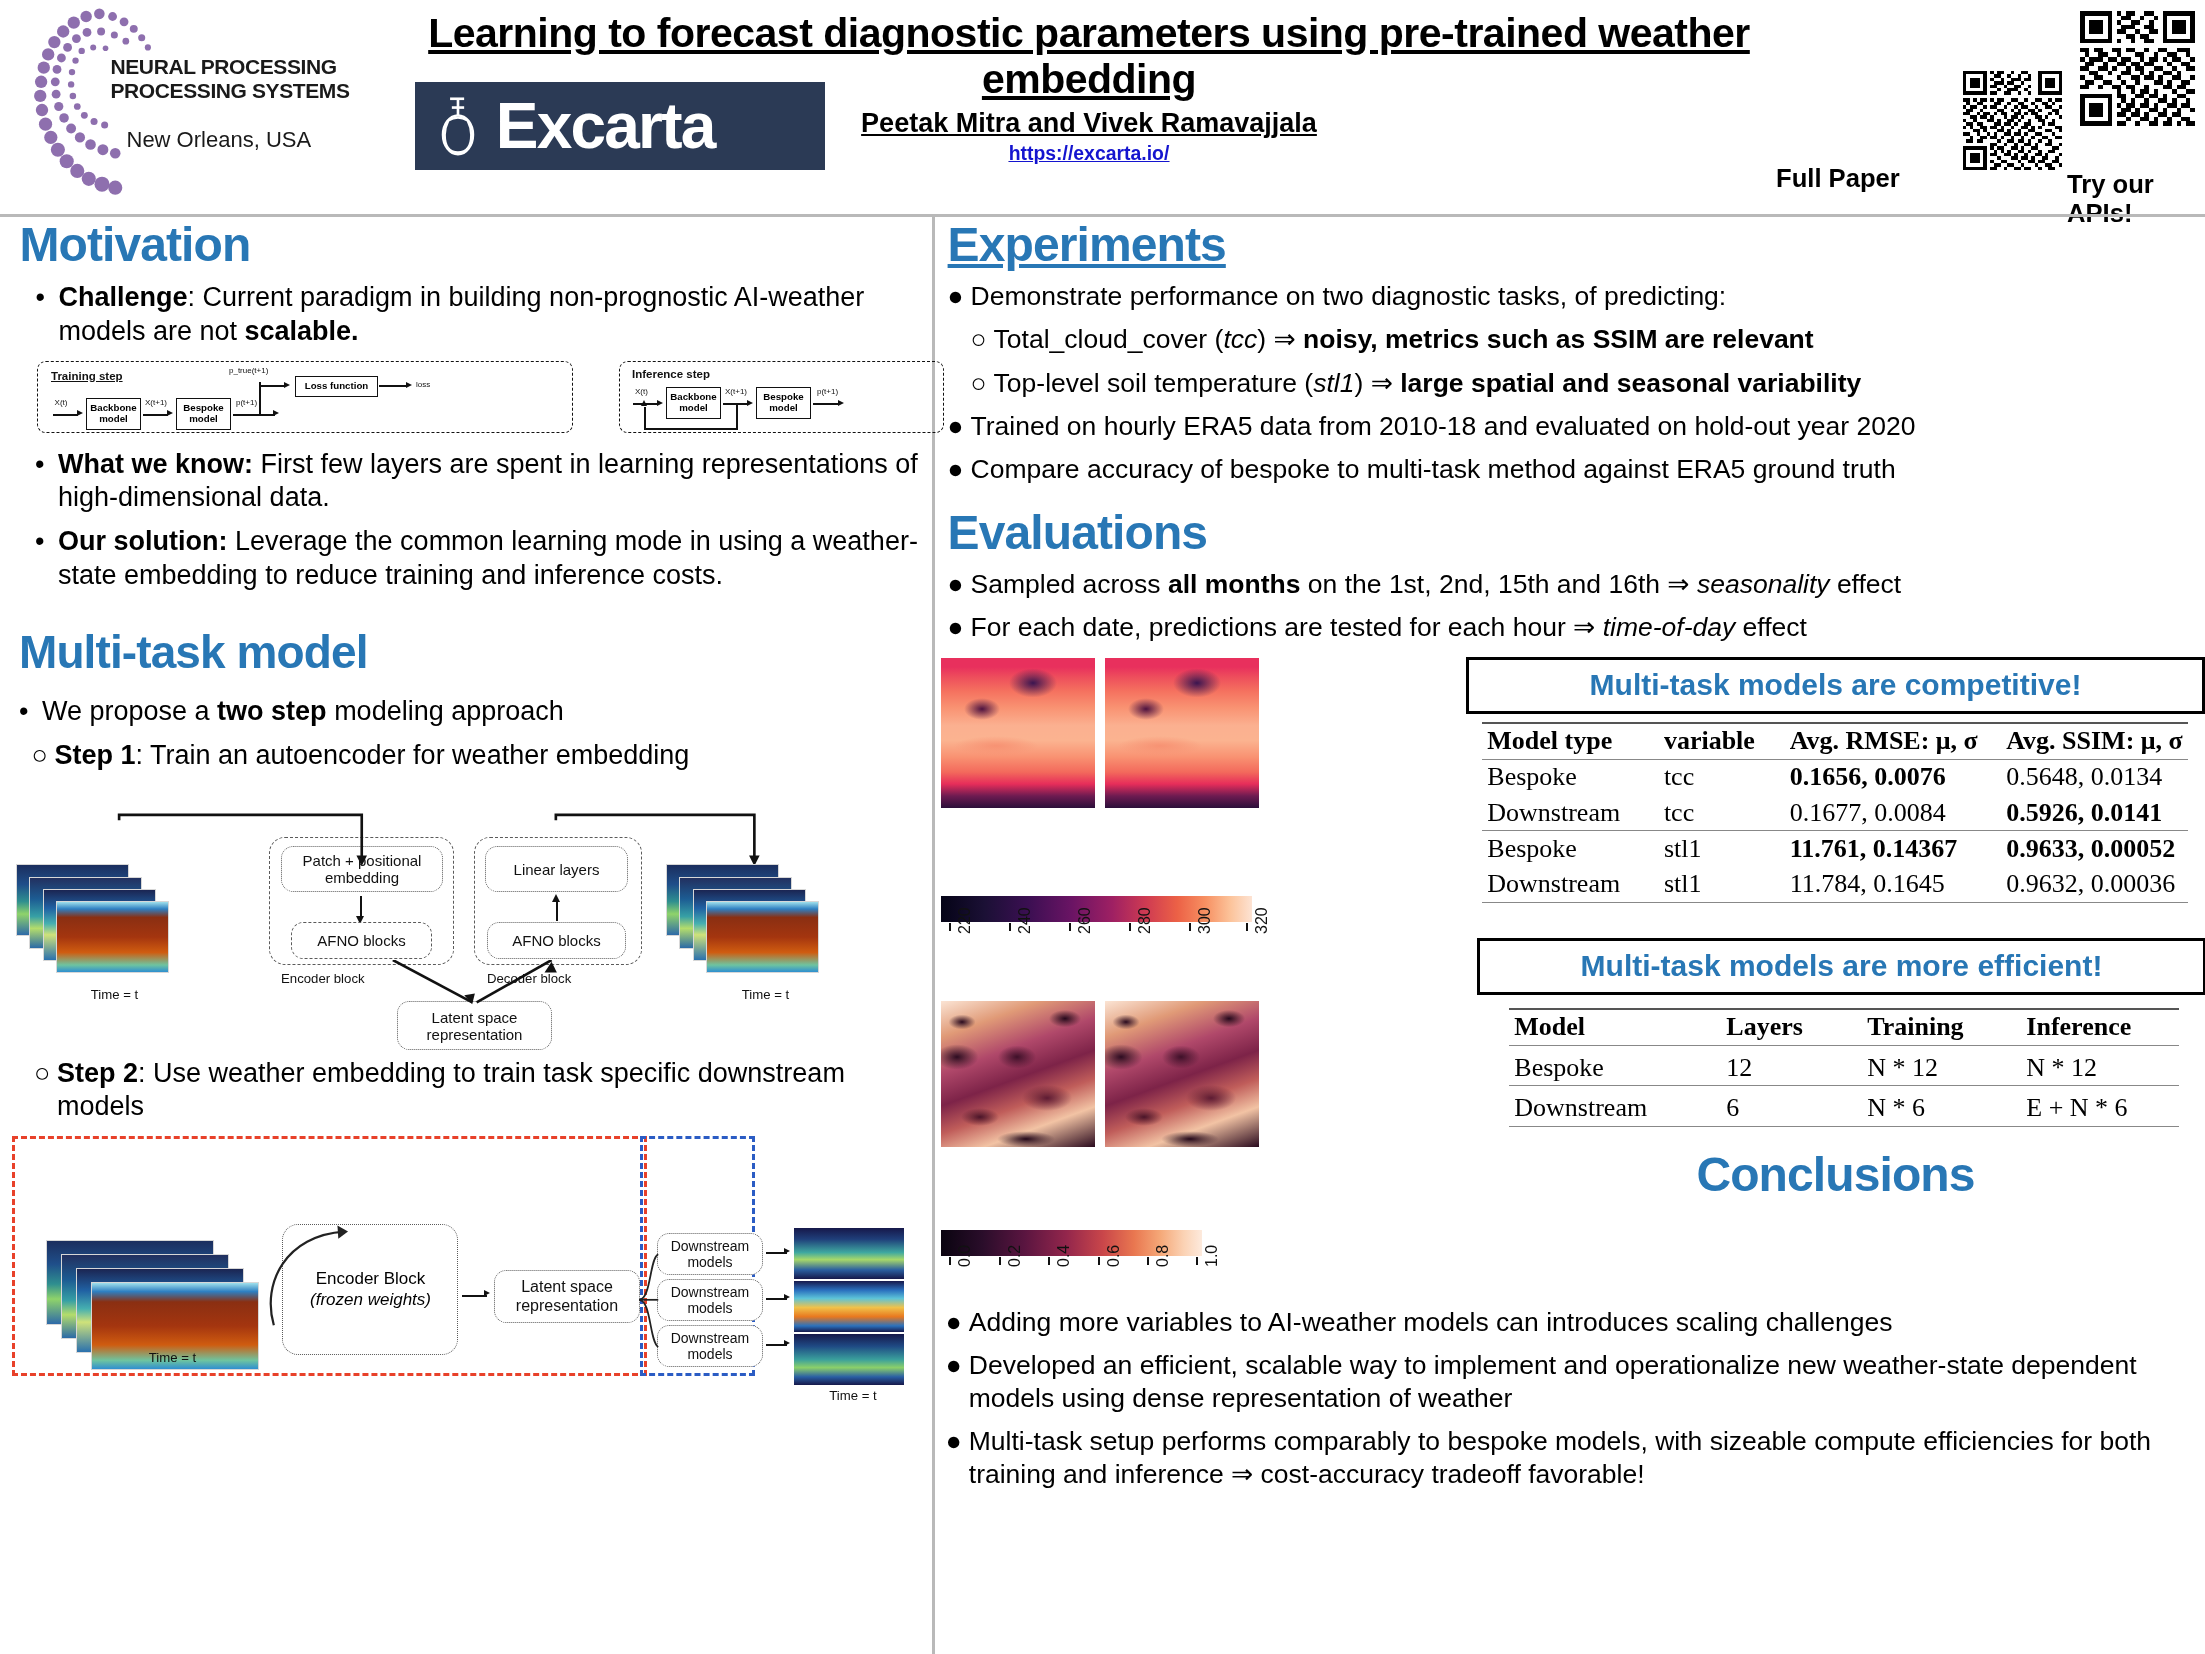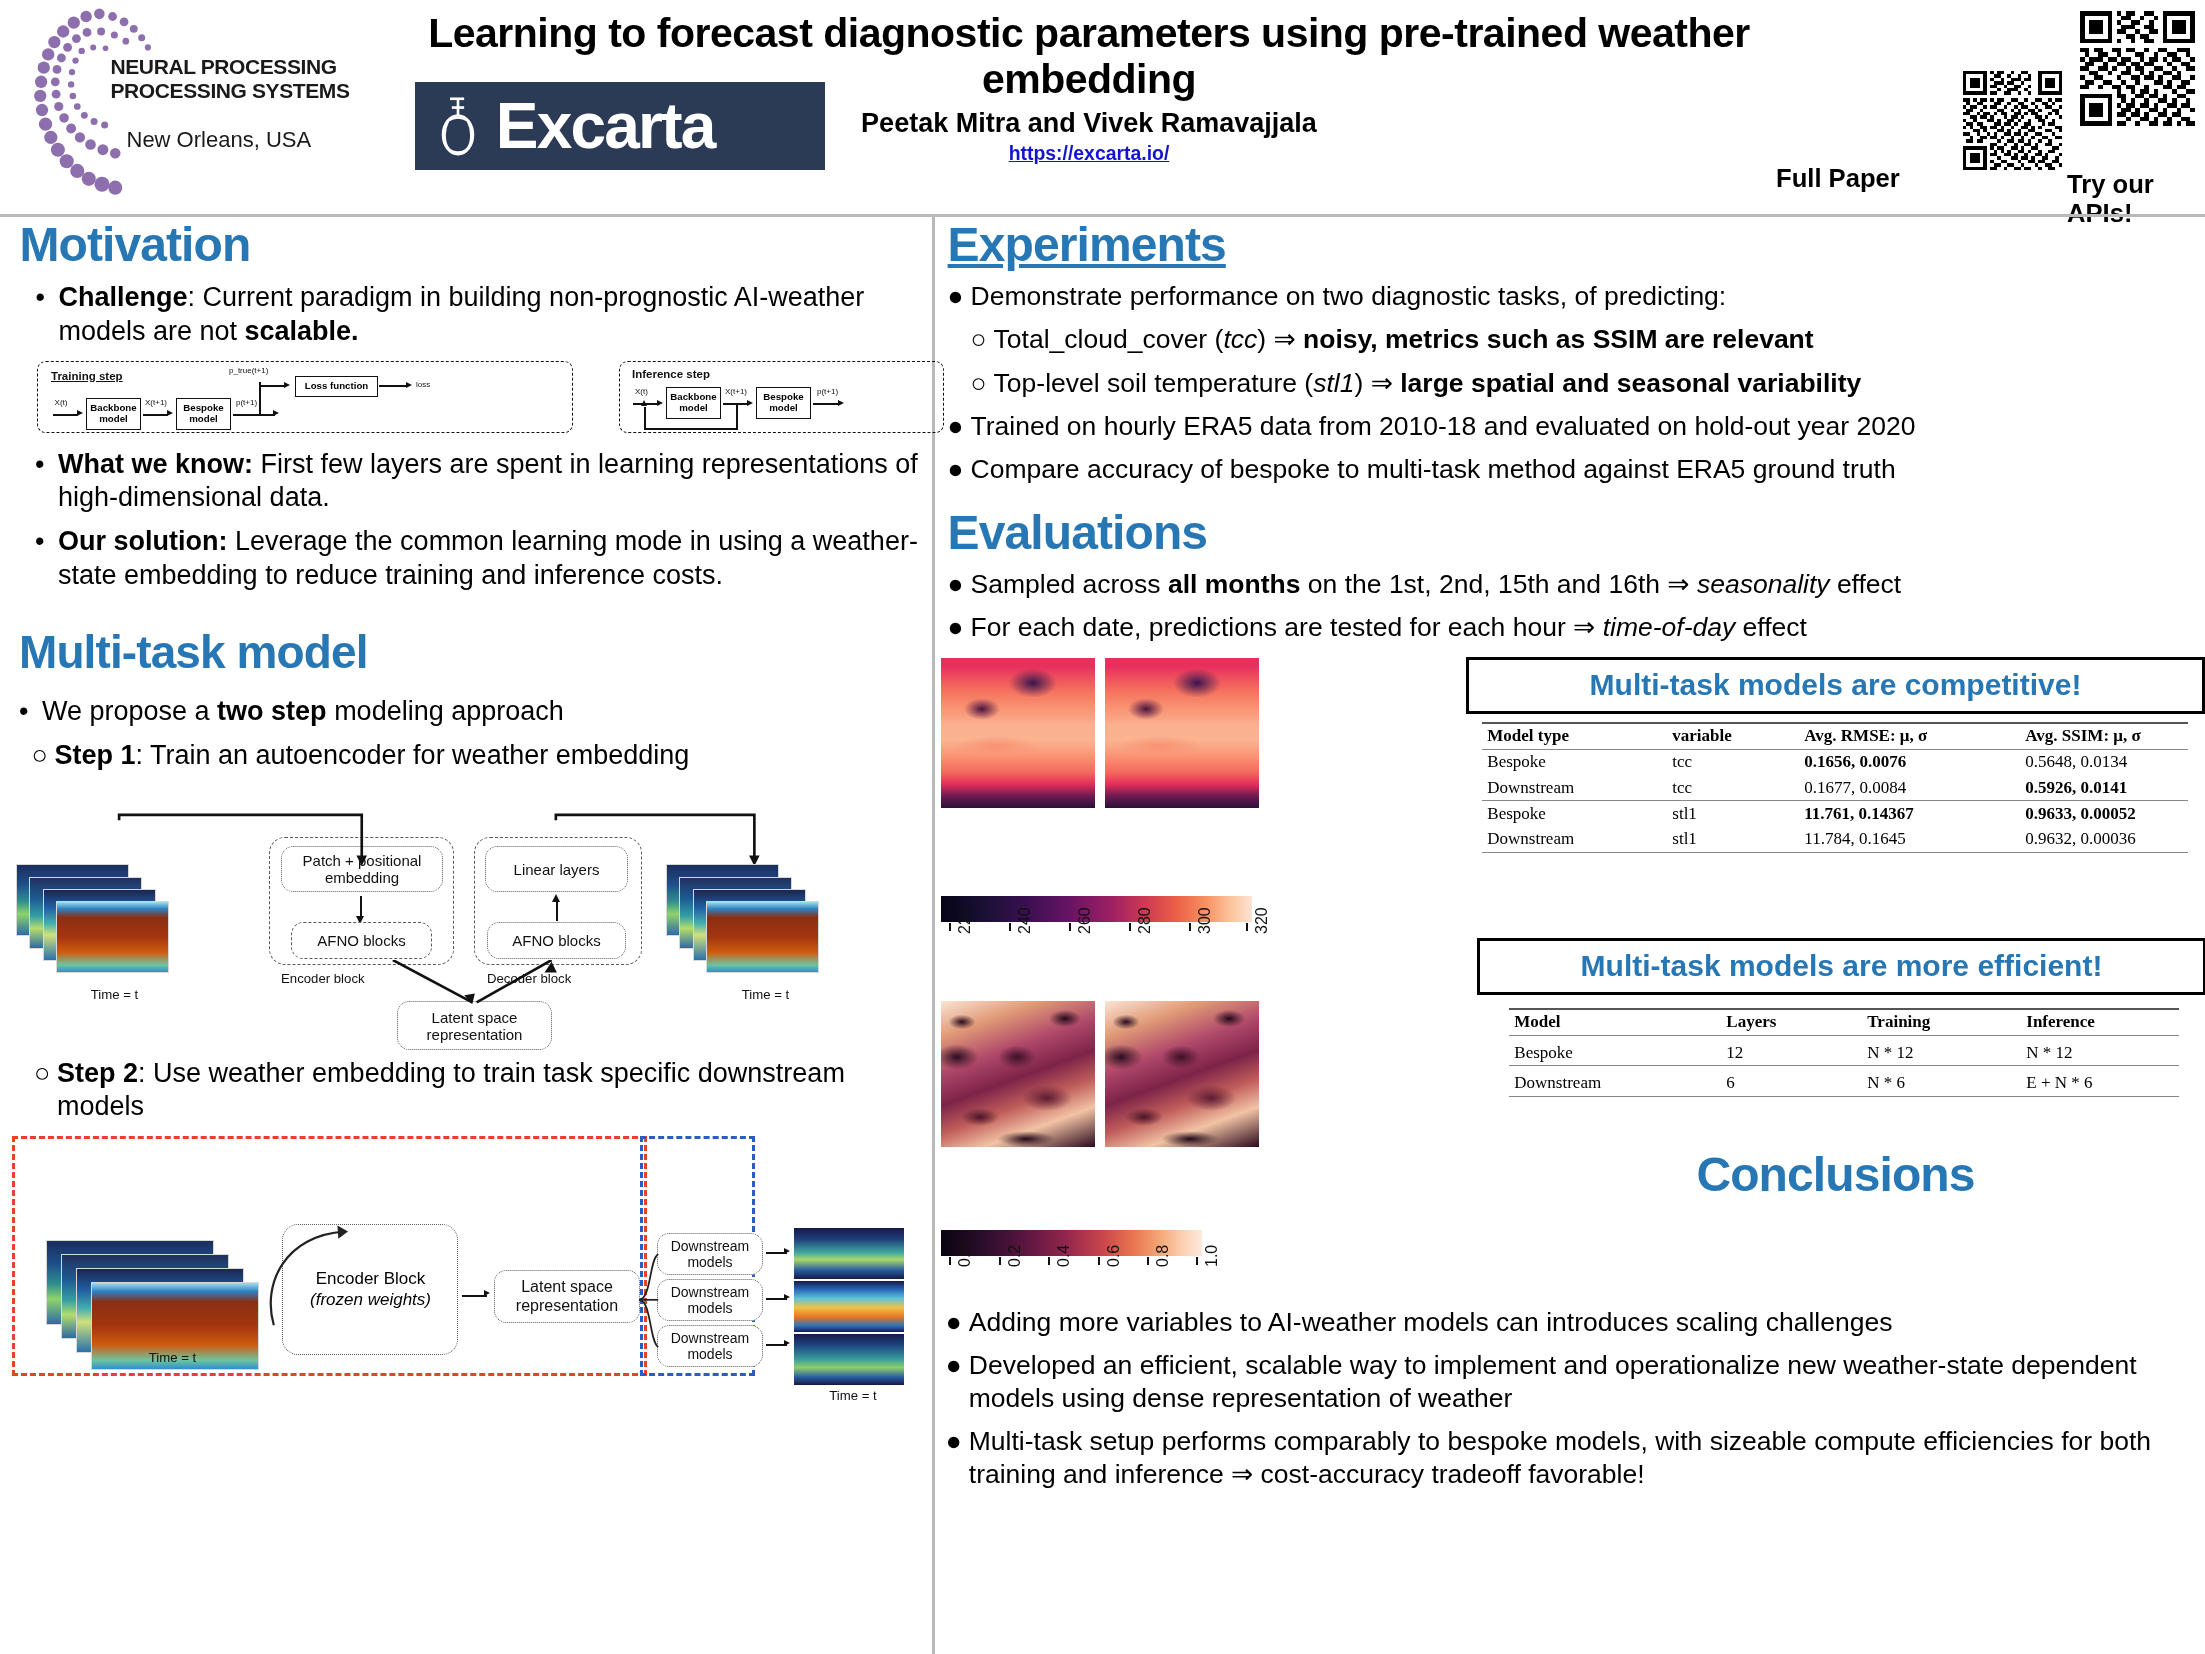--- a/index.html
+++ b/index.html
@@ -18,21 +18,21 @@
   #nrp-l1 { top: 50px; font-size: 21px; }
   #nrp-l2 { top: 74px; font-size: 21px; }
   #nrp-city { position: absolute; left: 100px; top: 122px; font-size: 22px; color: #1a1a1a; }
 
   #excarta-logo { position: absolute; left: 415px; top: 82px; width: 410px; height: 88px;
                   background: #2b3a55; display: flex; align-items: center; }
   #excarta-mark { width: 65px; height: 64px; margin-left: 14px; flex: 0 0 auto; }
   #excarta-word { color: #fff; font-size: 64px; font-weight: 700; letter-spacing: -1.8px;
                   font-family: "Liberation Sans", sans-serif; margin-left: 1.8px; }
 
-  #title-block { position: absolute; left: 401px; top: 10.6px; width: 1376px; text-align: center; }
+  #title-block { position: absolute; left: 401px; top: 10.6px; width: 1376px; text-align: center; text-decoration: underline; }
   #poster-title { font-size: 41px; font-weight: 700; line-height: 1.12; color: #000;
                   letter-spacing: -0.5px; }
   #authors { margin-top: 5.3px; font-size: 27px; font-weight: 700; color: #000; }
   #site-link { margin-top: 3.5px; font-size: 19.4px; font-weight: 700; color: #1414cf;
                text-decoration: underline; }
 
   #qr-area { position: absolute; right: 7px; top: 0px; width: 423px; height: 214px; }
   #fullpaper-label { position: absolute; left: 0px; top: 164px; font-size: 25.6px; font-weight: 700; }
   #qr1 { position: absolute; left: 187px; top: 71px; width: 99px; height: 99px; }
   #qr2 { position: absolute; left: 304px; top: 10.6px; width: 115px; height: 115px; }
@@ -99,21 +99,21 @@
   #cbar1 { position: absolute; left: 3.5px; top: 239px; width: 311px; height: 26.5px; }
   #cbar2 { position: absolute; left: 3.5px; top: 573px; width: 261px; height: 26.5px; }
   .cbtick { position: absolute; font-size: 16px; color: #111;
             transform: rotate(-90deg); transform-origin: left top; white-space: nowrap; }
   .cbmark { position: absolute; width: 1.8px; height: 8px; background: #111; }
 
   
   .callout { border: 3.5px solid #000; background: #fff; text-align: center;
              color: #2877b5; font-weight: 700; font-size: 30px; padding: 8.8px 5.3px; }
   table.res { border-collapse: collapse; width: 100%; font-family: "Liberation Serif", serif; }
-  table.res td, table.res th { padding: 2.6px 5.3px; font-size: 17px; text-align: left; white-space: nowrap; }
+  table.res td, table.res th { padding: 2.6px 5.3px; font-size: 26px; text-align: left; white-space: nowrap; }
   .rule-thick { border-top: 2.6px solid #555; }
   .rule-thin  { border-top: 1.8px solid #888; }
 
   .h-conclusions { font-size: 48px; text-align: center; }
 </style>
 </head>
 <body>
 
 <div id="poster">
 

